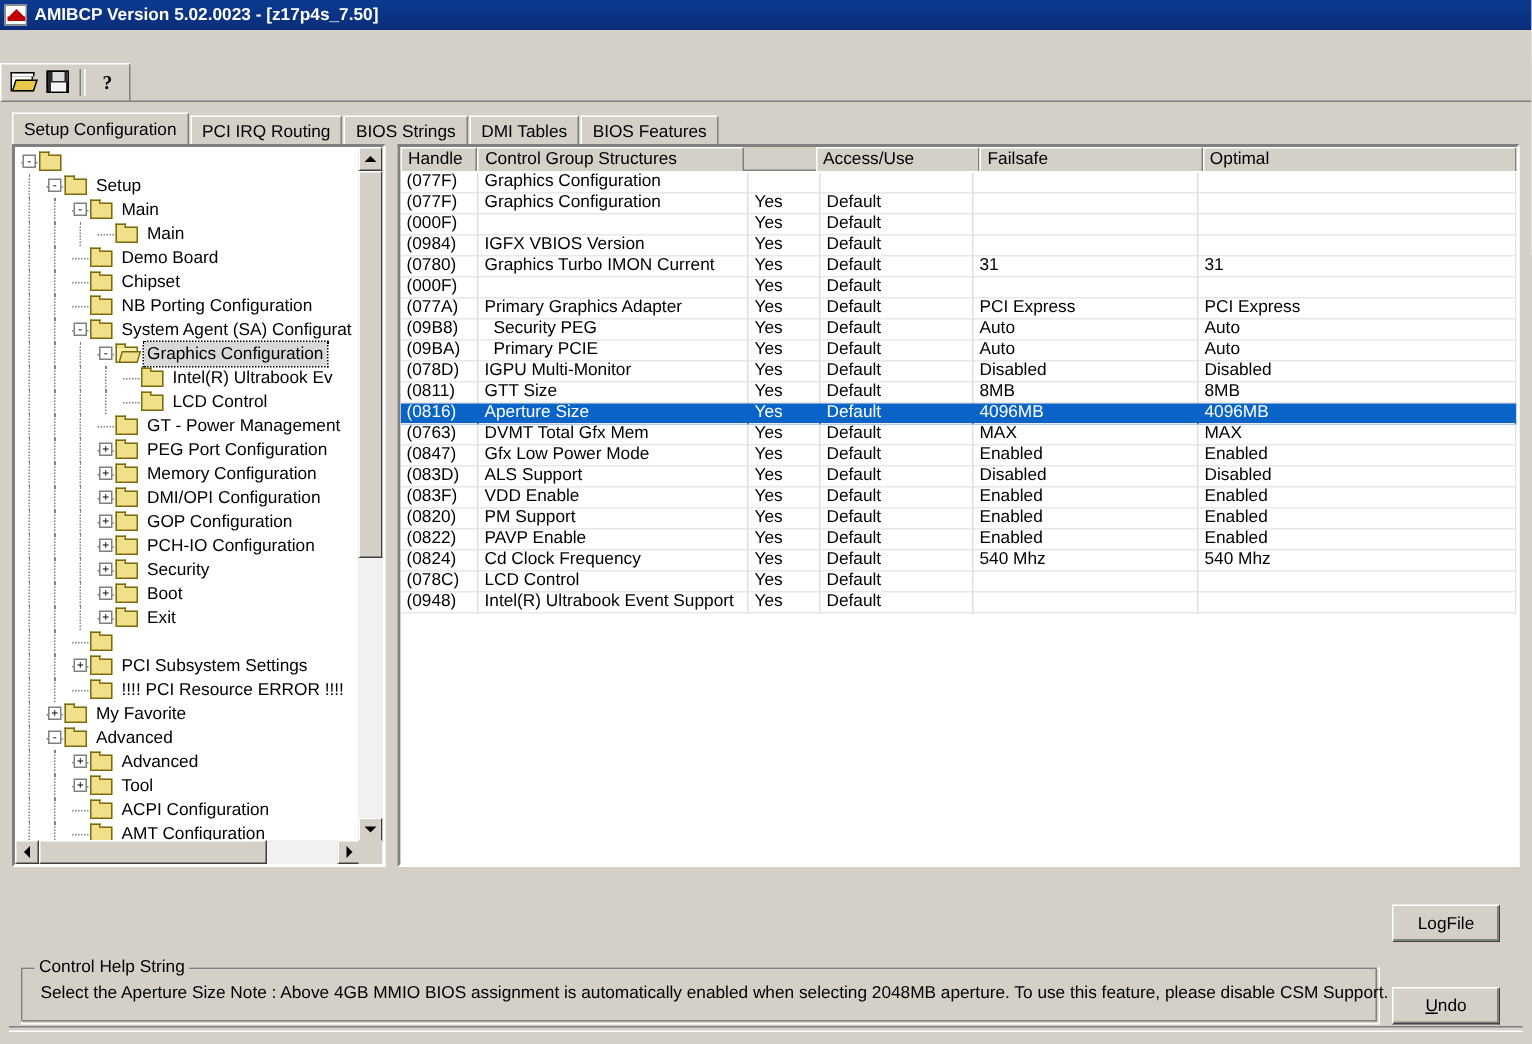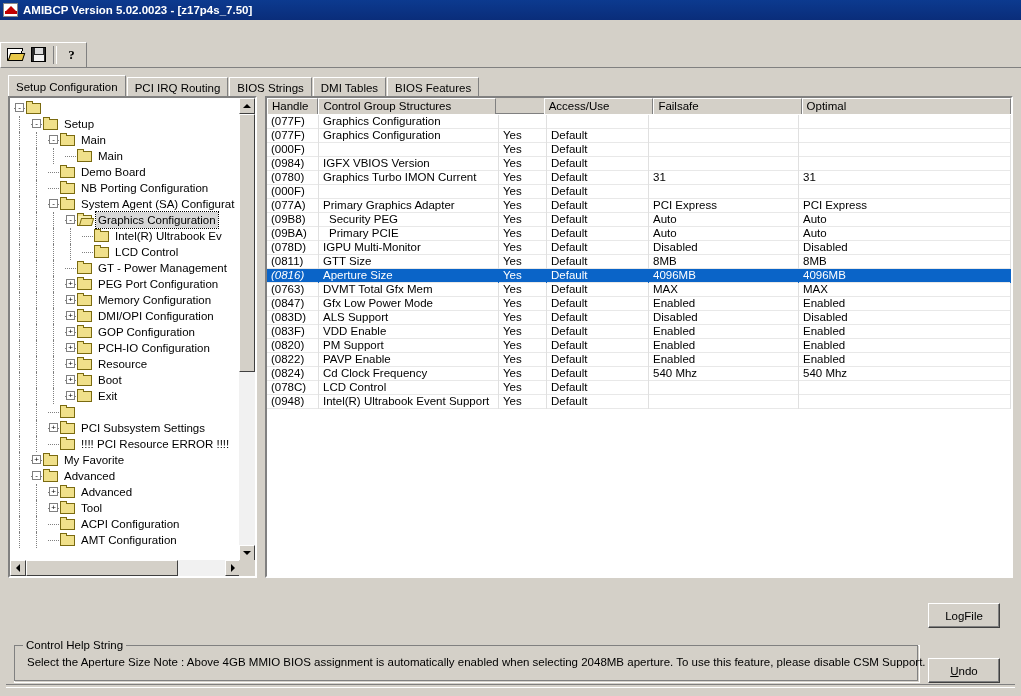--- a/index.html
+++ b/index.html
@@ -333,20 +333,30 @@
             <span class="lbl" style="left: 69px;">Demo Board</span>
           </div>
           <div class="tnode" style="height: 16px;">
             <span class="dotline" style="left: 9px; top: 0px; height: 16px;"></span>
             <span class="dotline" style="left: 26px; top: 0px; height: 16px;"></span>
             <span class="dothz" style="left: 38px; top: 8px; width: 11px;"></span>
             <span class="fld" style="left: 50px; top: 1px;">
               <span class="fbody"></span>
               <span class="ftab"></span>
             </span>
+            <span class="lbl" style="left: 69px;">Chipset</span>
+          </div>
+          <div class="tnode" style="height: 16px;">
+            <span class="dotline" style="left: 9px; top: 0px; height: 16px;"></span>
+            <span class="dotline" style="left: 26px; top: 0px; height: 16px;"></span>
+            <span class="dothz" style="left: 38px; top: 8px; width: 11px;"></span>
+            <span class="fld" style="left: 50px; top: 1px;">
+              <span class="fbody"></span>
+              <span class="ftab"></span>
+            </span>
             <span class="lbl" style="left: 69px;">NB Porting Configuration</span>
           </div>
           <div class="tnode" style="height: 16px;">
             <span class="dotline" style="left: 9px; top: 0px; height: 16px;"></span>
             <span class="dotline" style="left: 26px; top: 0px; height: 16px;"></span>
             <span class="dothz" style="left: 38px; top: 8px; width: 11px;"></span>
             <span class="exp" style="left: 39px; top: 3px;">-</span>
             <span class="fld" style="left: 50px; top: 1px;">
               <span class="fbody"></span>
               <span class="ftab"></span>
@@ -463,21 +473,21 @@
           <div class="tnode" style="height: 16px;">
             <span class="dotline" style="left: 9px; top: 0px; height: 16px;"></span>
             <span class="dotline" style="left: 26px; top: 0px; height: 16px;"></span>
             <span class="dotline" style="left: 43px; top: 0px; height: 16px;"></span>
             <span class="dothz" style="left: 55px; top: 8px; width: 11px;"></span>
             <span class="exp" style="left: 56px; top: 3px;">+</span>
             <span class="fld" style="left: 67px; top: 1px;">
               <span class="fbody"></span>
               <span class="ftab"></span>
             </span>
-            <span class="lbl" style="left: 86px;">Resource</span>
+            <span class="lbl" style="left: 86px;">Security</span>
           </div>
           <div class="tnode" style="height: 16px;">
             <span class="dotline" style="left: 9px; top: 0px; height: 16px;"></span>
             <span class="dotline" style="left: 26px; top: 0px; height: 16px;"></span>
             <span class="dotline" style="left: 43px; top: 0px; height: 16px;"></span>
             <span class="dothz" style="left: 55px; top: 8px; width: 11px;"></span>
             <span class="exp" style="left: 56px; top: 3px;">+</span>
             <span class="fld" style="left: 67px; top: 1px;">
               <span class="fbody"></span>
               <span class="ftab"></span>
@@ -707,21 +717,21 @@
         </div>
         <div class="grow">
           <div class="gcell" style="width: 52px;">(0811)</div>
           <div class="gcell" style="width: 180px;">GTT Size</div>
           <div class="gcell" style="width: 48px;">Yes</div>
           <div class="gcell" style="width: 102px;">Default</div>
           <div class="gcell" style="width: 150px;">8MB</div>
           <div class="gcell" style="width: 212px;">8MB</div>
         </div>
         <div class="grow sel">
-          <div class="gcell" style="width: 52px; font-style: italic;">(0816)</div>
+          <div class="gcell" style="width: 52px;">(0816)</div>
           <div class="gcell" style="width: 180px;">Aperture Size</div>
           <div class="gcell" style="width: 48px;">Yes</div>
           <div class="gcell" style="width: 102px;">Default</div>
           <div class="gcell" style="width: 150px;">4096MB</div>
           <div class="gcell" style="width: 212px;">4096MB</div>
         </div>
         <div class="grow">
           <div class="gcell" style="width: 52px;">(0763)</div>
           <div class="gcell" style="width: 180px;">DVMT Total Gfx Mem</div>
           <div class="gcell" style="width: 48px;">Yes</div>

